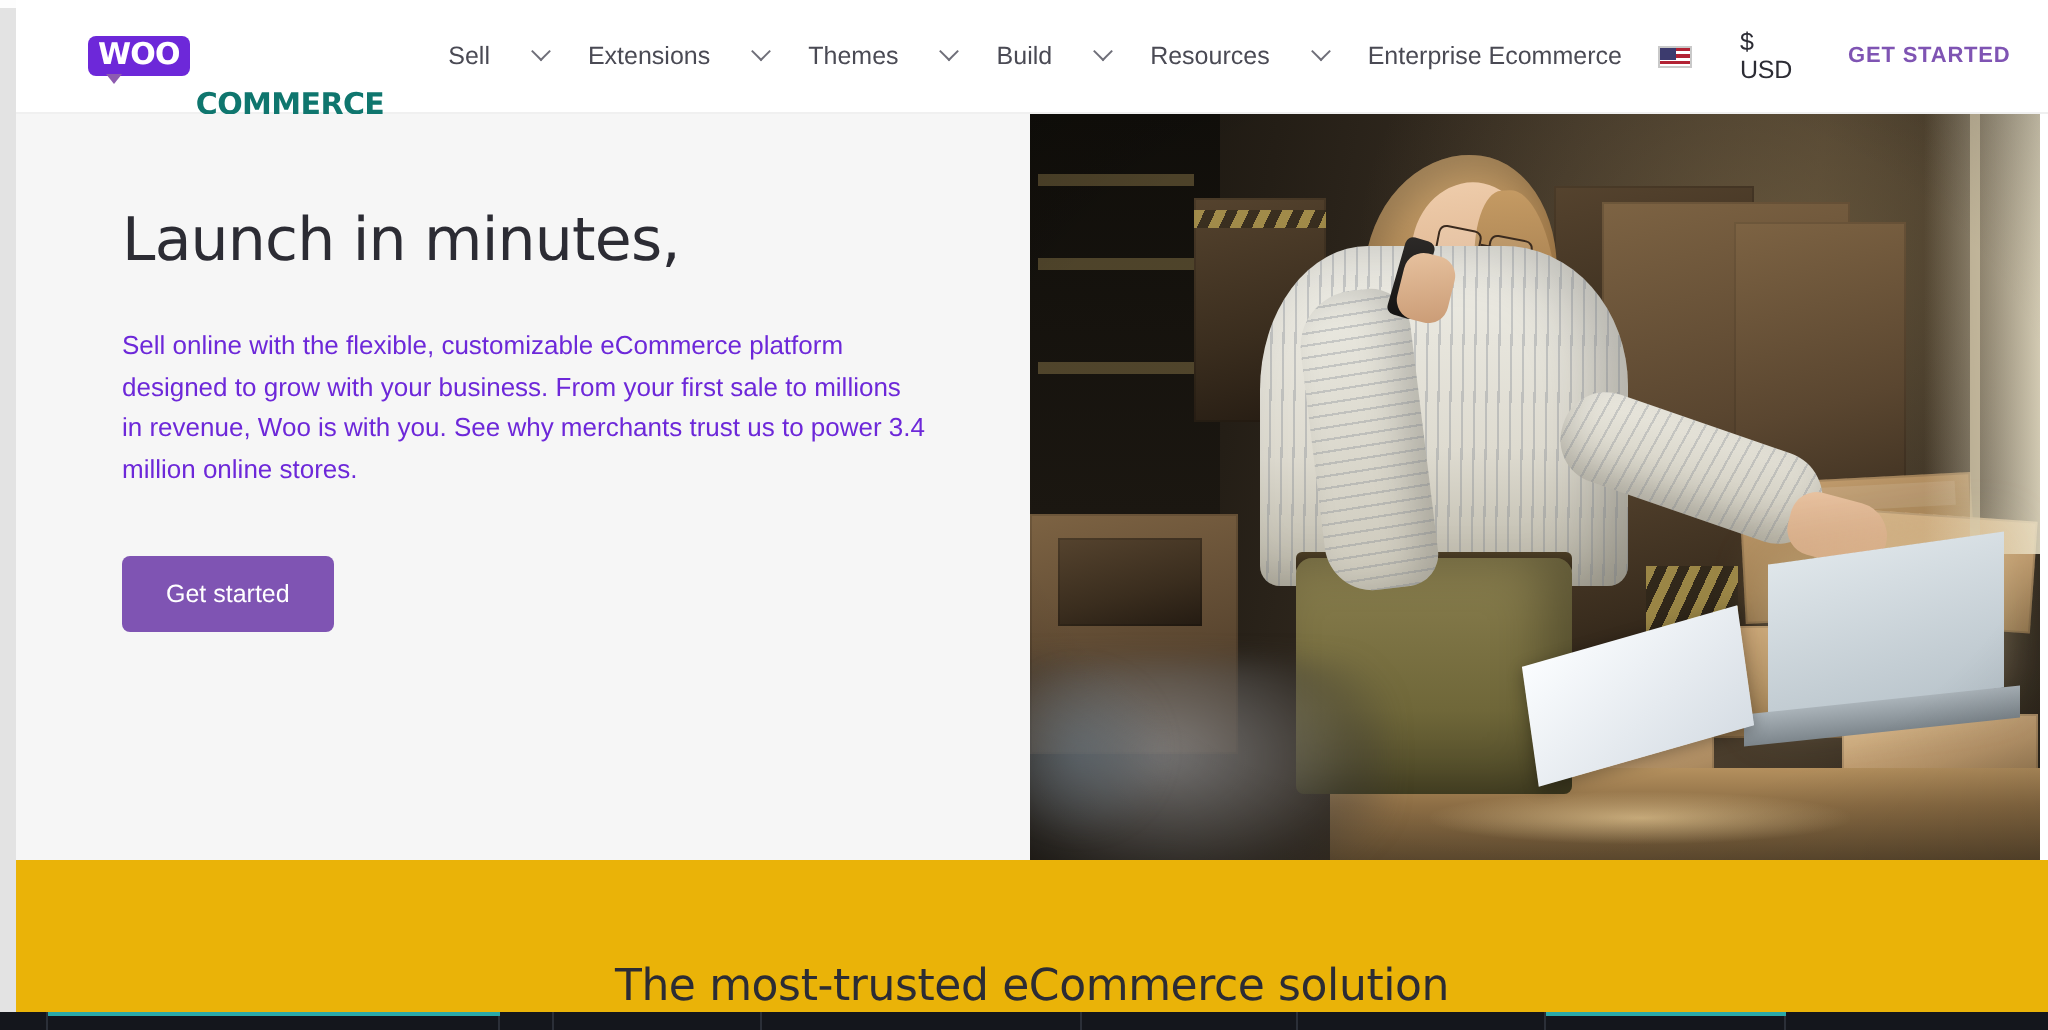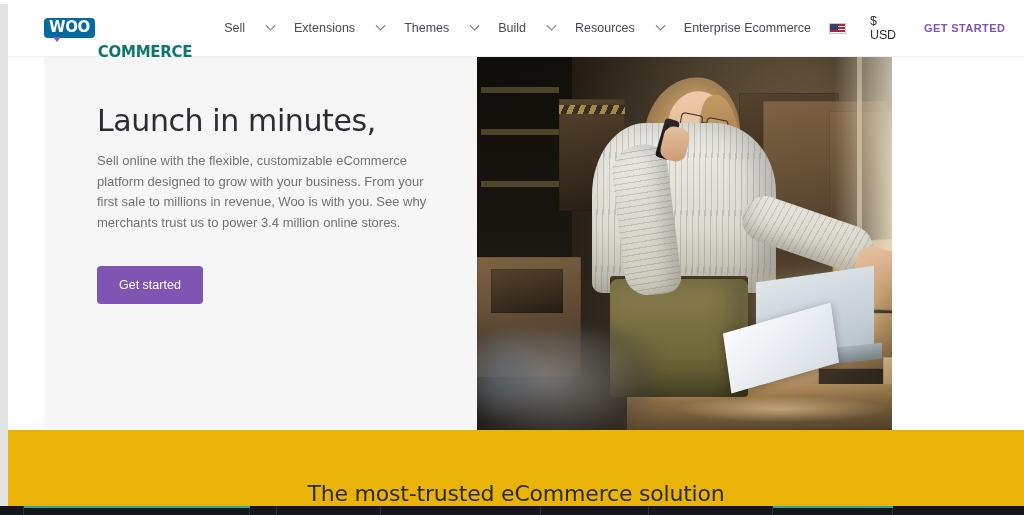--- a/index.html
+++ b/index.html
@@ -29,21 +29,21 @@
     display: flex; align-items: center;
     border-bottom: 1px solid #f0f0f0;
   }
 
   .logo {
     display: flex; align-items: center;
     margin-left: 36px;
     height: 22px;
   }
   .logo-badge {
-    background: #0369a1;
+    background: #6d28d9;
     color: #ffffff;
     font-weight: 700;
     font-size: 15px;
     letter-spacing: -0.4px;
     padding: 2px 5px 3px 5px;
     border-radius: 4px;
     line-height: 15px;
     position: relative;
     font-family: "DejaVu Sans", sans-serif;
   }
@@ -143,42 +143,41 @@
   }
   .search-btn {
     padding: 6px 6px 6px 10px;
     cursor: pointer;
     display:flex; align-items:center;
   }
 
   
   .hero {
     position: absolute; left: 8px; top: 57px;
-    width: 884px; height: 373px;
+    width: 1012px; height: 373px;
     display: flex;
-    padding-left: 36px;
   }
   .hero-copy {
     width: 509px;
     background: #f6f6f6;
     padding: 44px 40px 0 53px;
   }
   .hero-title {
     font-size: 30px;
     line-height: 40px;
     color: #2c2c34;
     font-weight: 400;
     letter-spacing: -0.4px;
     font-family: "DejaVu Sans", sans-serif;
   }
   .hero-sub {
-    margin-top: 10px;
+    margin-top: 22px;
     font-size: 13px;
     line-height: 20.5px;
-    color: #737373;
+    color: #6d28d9;
     max-width: 402px;
   }
   .hero-btn {
     margin-top: 33px;
     display: inline-block;
     background: #7f54b3;
     color: #ffffff;
     font-size: 12.5px;
     padding: 12px 22px;
     border: none;

